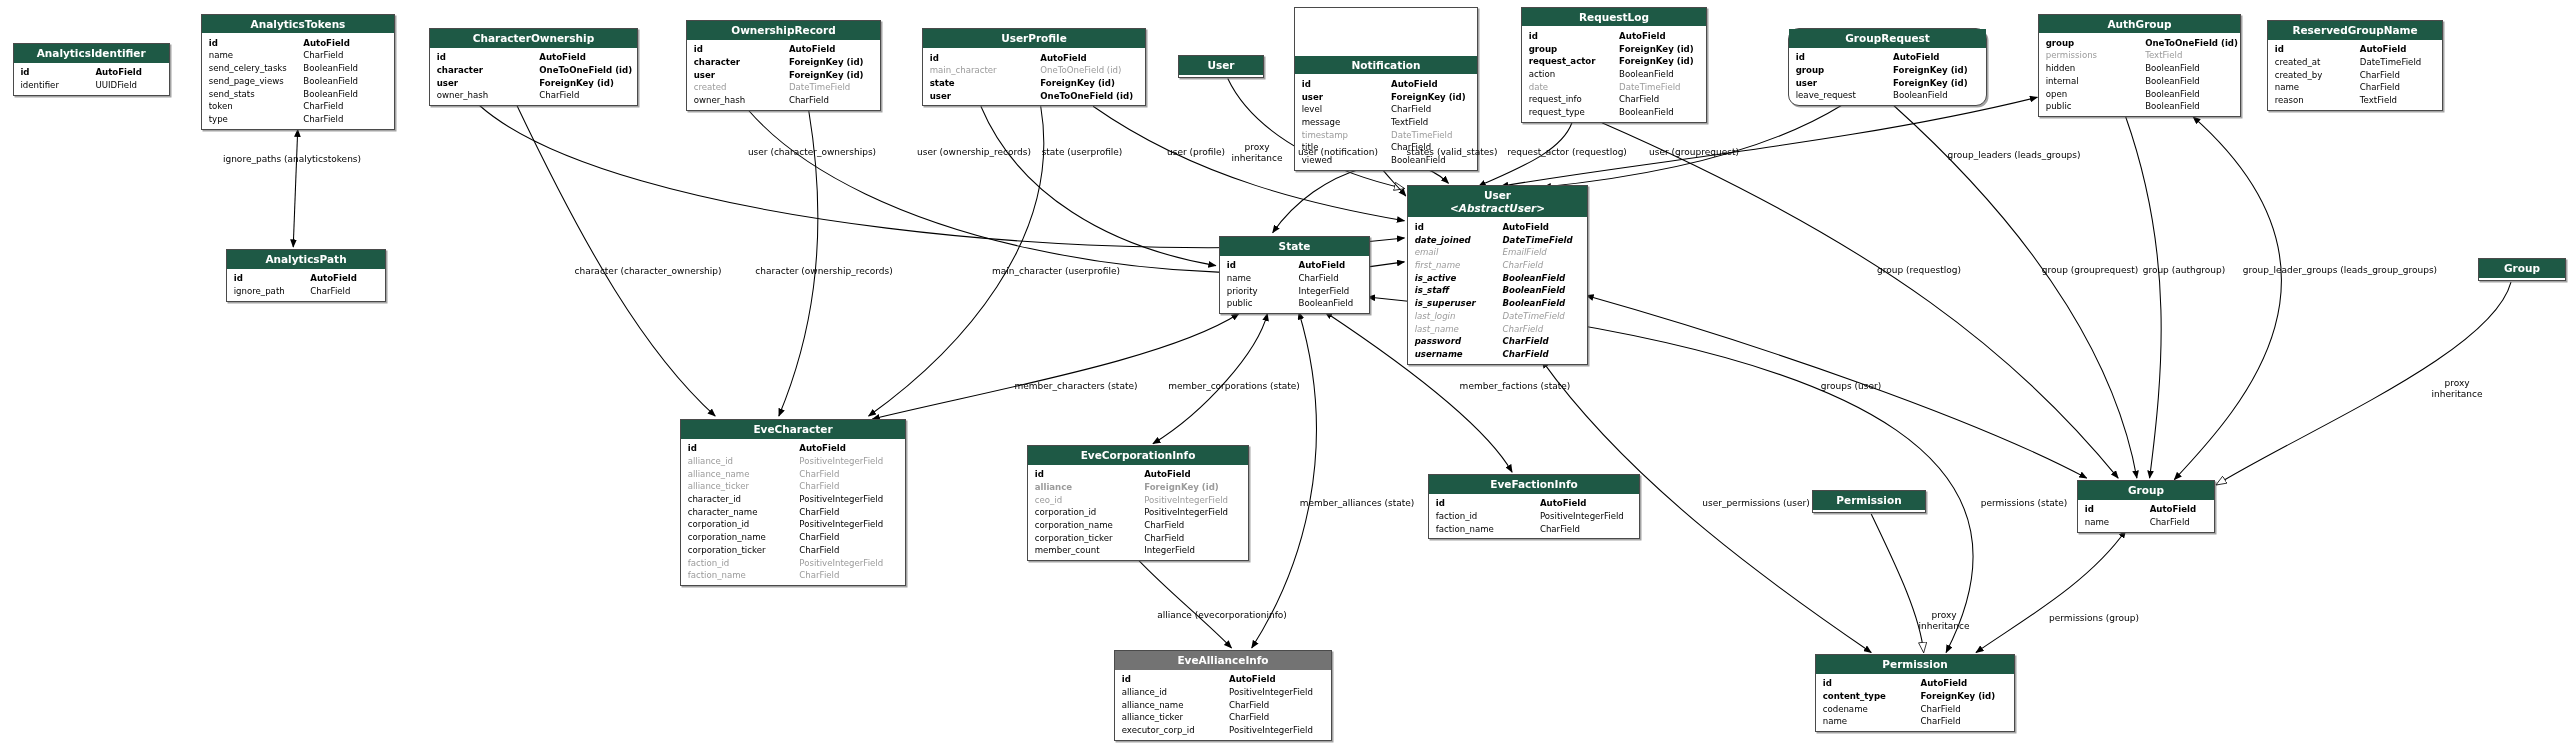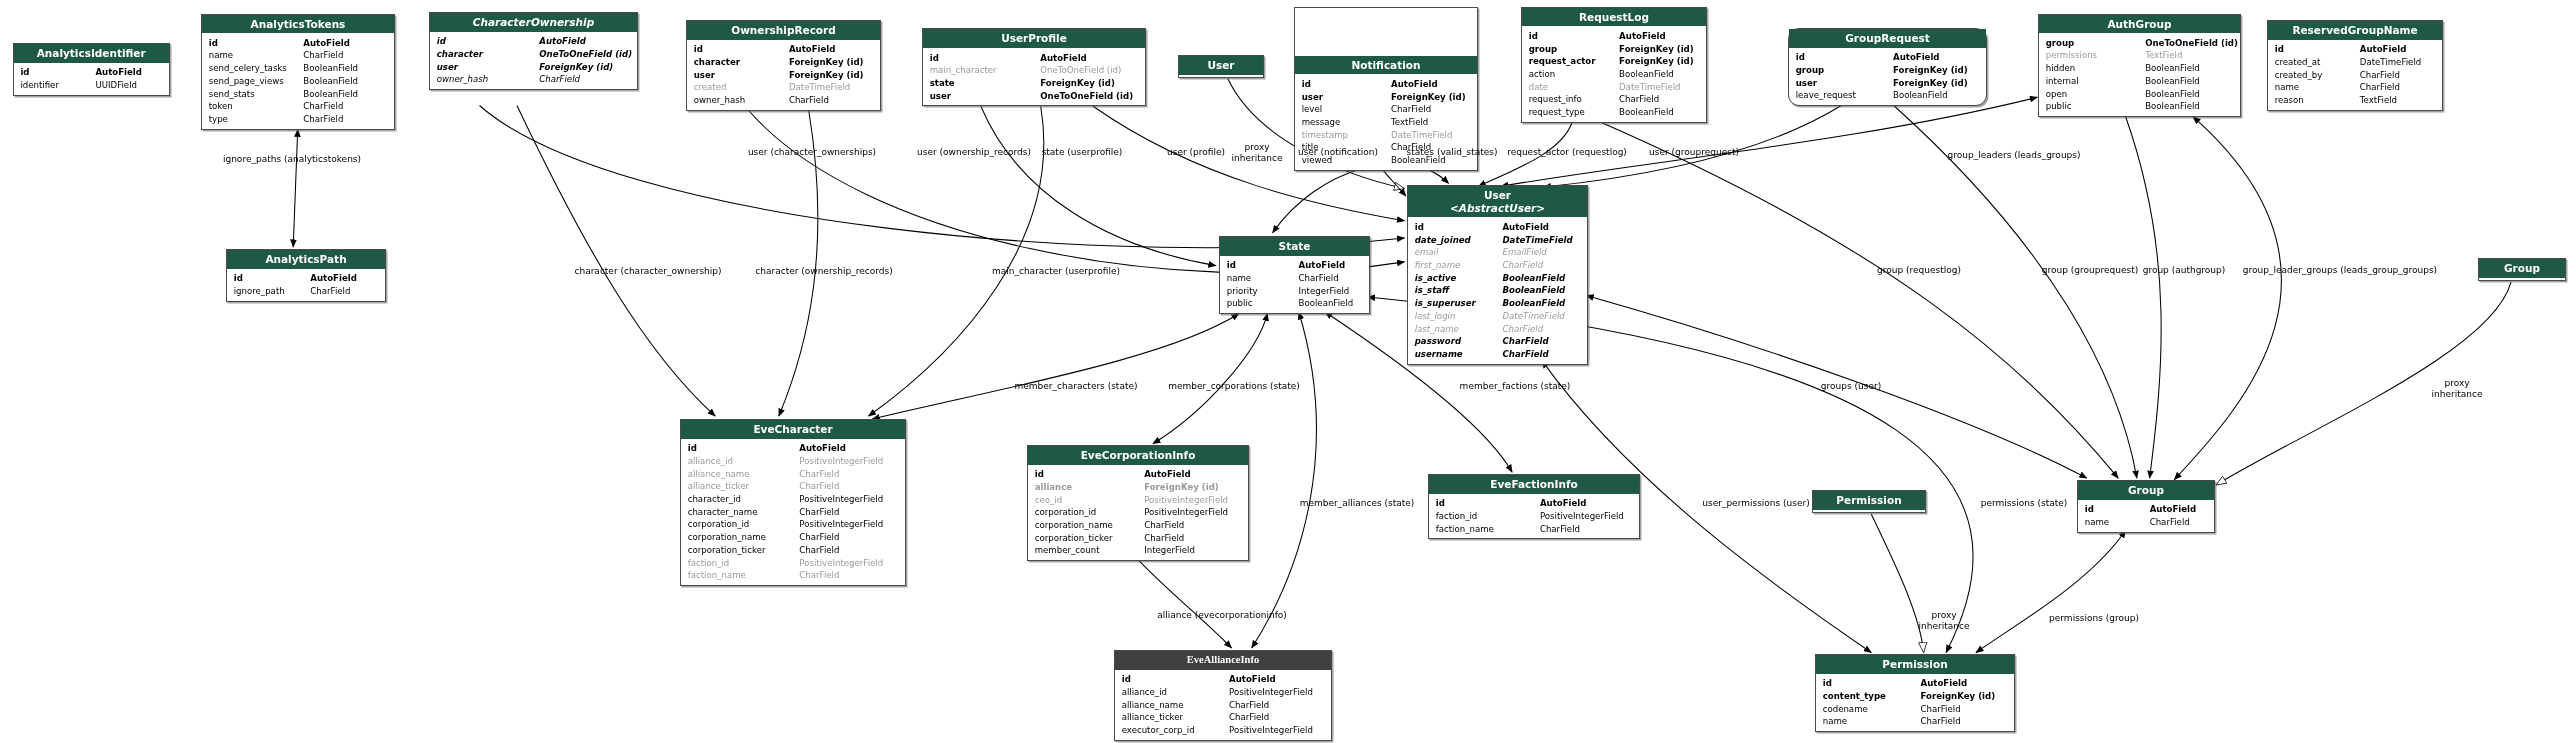--- a/index.html
+++ b/index.html
@@ -105,21 +105,21 @@
           <div class="row">
             <span>token</span>
             <span>CharField</span>
           </div>
           <div class="row">
             <span>type</span>
             <span>CharField</span>
           </div>
         </div>
       </div>
-      <div class="tbl" style="left: 429px; top: 12px; width: 207px; font-style: italic;">
+      <div class="tbl" style="left: 429px; top: 28px; width: 207px;">
         <div class="tbl-h" style="background: rgb(30, 89, 69);"><span>CharacterOwnership</span></div>
         <div class="tbl-body">
           <div class="row b">
             <span>id</span>
             <span>AutoField</span>
           </div>
           <div class="row b">
             <span>character</span>
             <span>OneToOneField (id)</span>
           </div>
@@ -518,21 +518,21 @@
           <div class="row">
             <span>name</span>
             <span>CharField</span>
           </div>
         </div>
       </div>
       <div class="tbl" style="left: 2478px; top: 258px; width: 86px;">
         <div class="tbl-h" style="background: rgb(30, 89, 69);"><span>Group</span></div>
       </div>
       <div class="tbl" style="left: 1114px; top: 650px; width: 216px;">
-        <div class="tbl-h" style="background: #404040; font-family: Liberation Serif, serif;"><span>EveAllianceInfo</span></div>
+        <div class="tbl-h" style="background: #737373;"><span>EveAllianceInfo</span></div>
         <div class="tbl-body">
           <div class="row b">
             <span>id</span>
             <span>AutoField</span>
           </div>
           <div class="row">
             <span>alliance_id</span>
             <span>PositiveIntegerField</span>
           </div>
           <div class="row">

